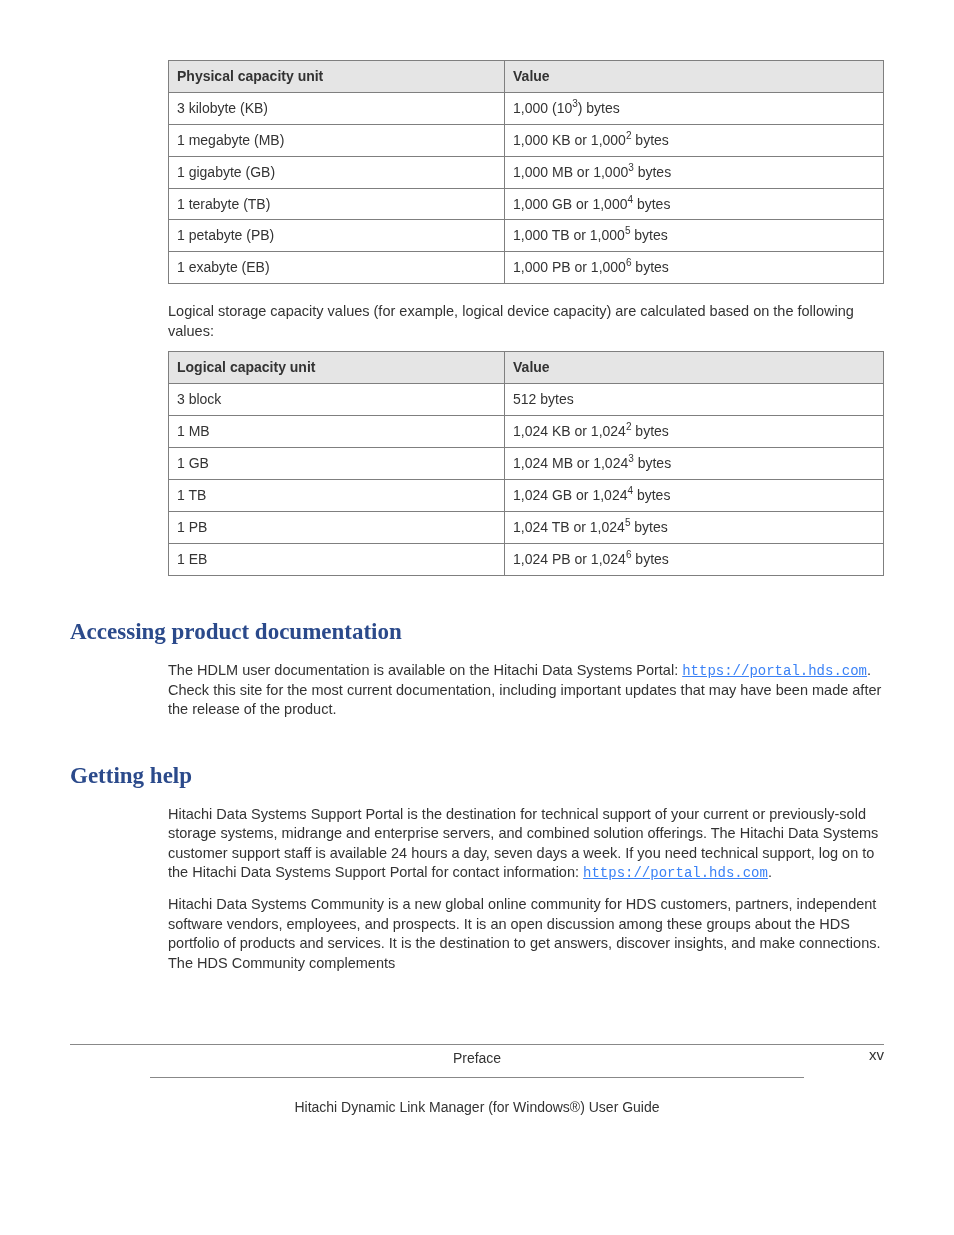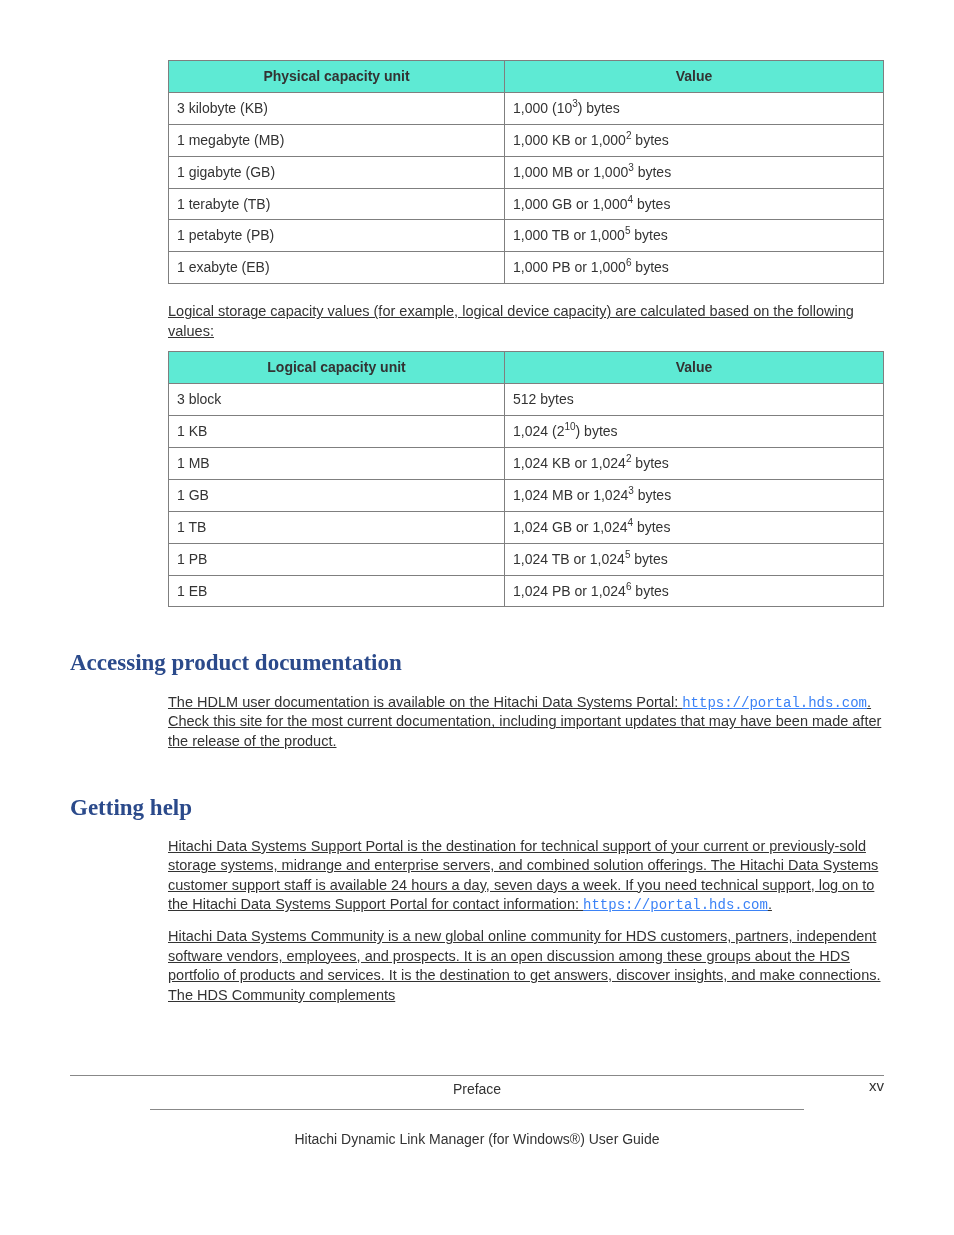--- a/index.html
+++ b/index.html
@@ -15,35 +15,35 @@
   .content-block {
     margin-left: 98px;
     margin-right: 0;
   }
   table {
     border-collapse: collapse;
     width: 100%;
     margin-bottom: 18px;
   }
   th {
-    background: #5eead4;
+    background: #e5e5e5;
     border: 1px solid #7f7f7f;
     padding: 6px 8px;
     font-weight: bold;
-    text-align: center;
+    text-align: left;
     font-size: 14px;
   }
   td {
     border: 1px solid #7f7f7f;
     padding: 6px 8px;
     font-size: 14px;
     vertical-align: top;
   }
   td:first-child, th:first-child { width: 47%; }
-  p.desc { margin: 12px 0 10px 0; text-decoration: underline; }
+  p.desc { margin: 12px 0 10px 0; }
   h2 {
     color: #2b4a8b;
     font-size: 23px;
     font-weight: bold;
     margin: 40px 0 14px 0;
     font-family: Liberation Serif, serif;
   }
   a.link {
     color: #3b82f6;
     text-decoration: underline;
@@ -125,24 +125,20 @@
         <th>Logical capacity unit</th>
         <th>Value</th>
       </tr>
     </thead>
     <tbody id="t2body">
         <tr>
           <td>3 block</td>
           <td><span>512 bytes</span></td>
         </tr>
         <tr>
-          <td>1 KB</td>
-          <td><span>1,024 (2</span><sup>10</sup><span>) bytes</span></td>
-        </tr>
-        <tr>
           <td>1 MB</td>
           <td><span>1,024 KB or 1,024</span><sup>2</sup><span> bytes</span></td>
         </tr>
         <tr>
           <td>1 GB</td>
           <td><span>1,024 MB or 1,024</span><sup>3</sup><span> bytes</span></td>
         </tr>
         <tr>
           <td>1 TB</td>
           <td><span>1,024 GB or 1,024</span><sup>4</sup><span> bytes</span></td>

